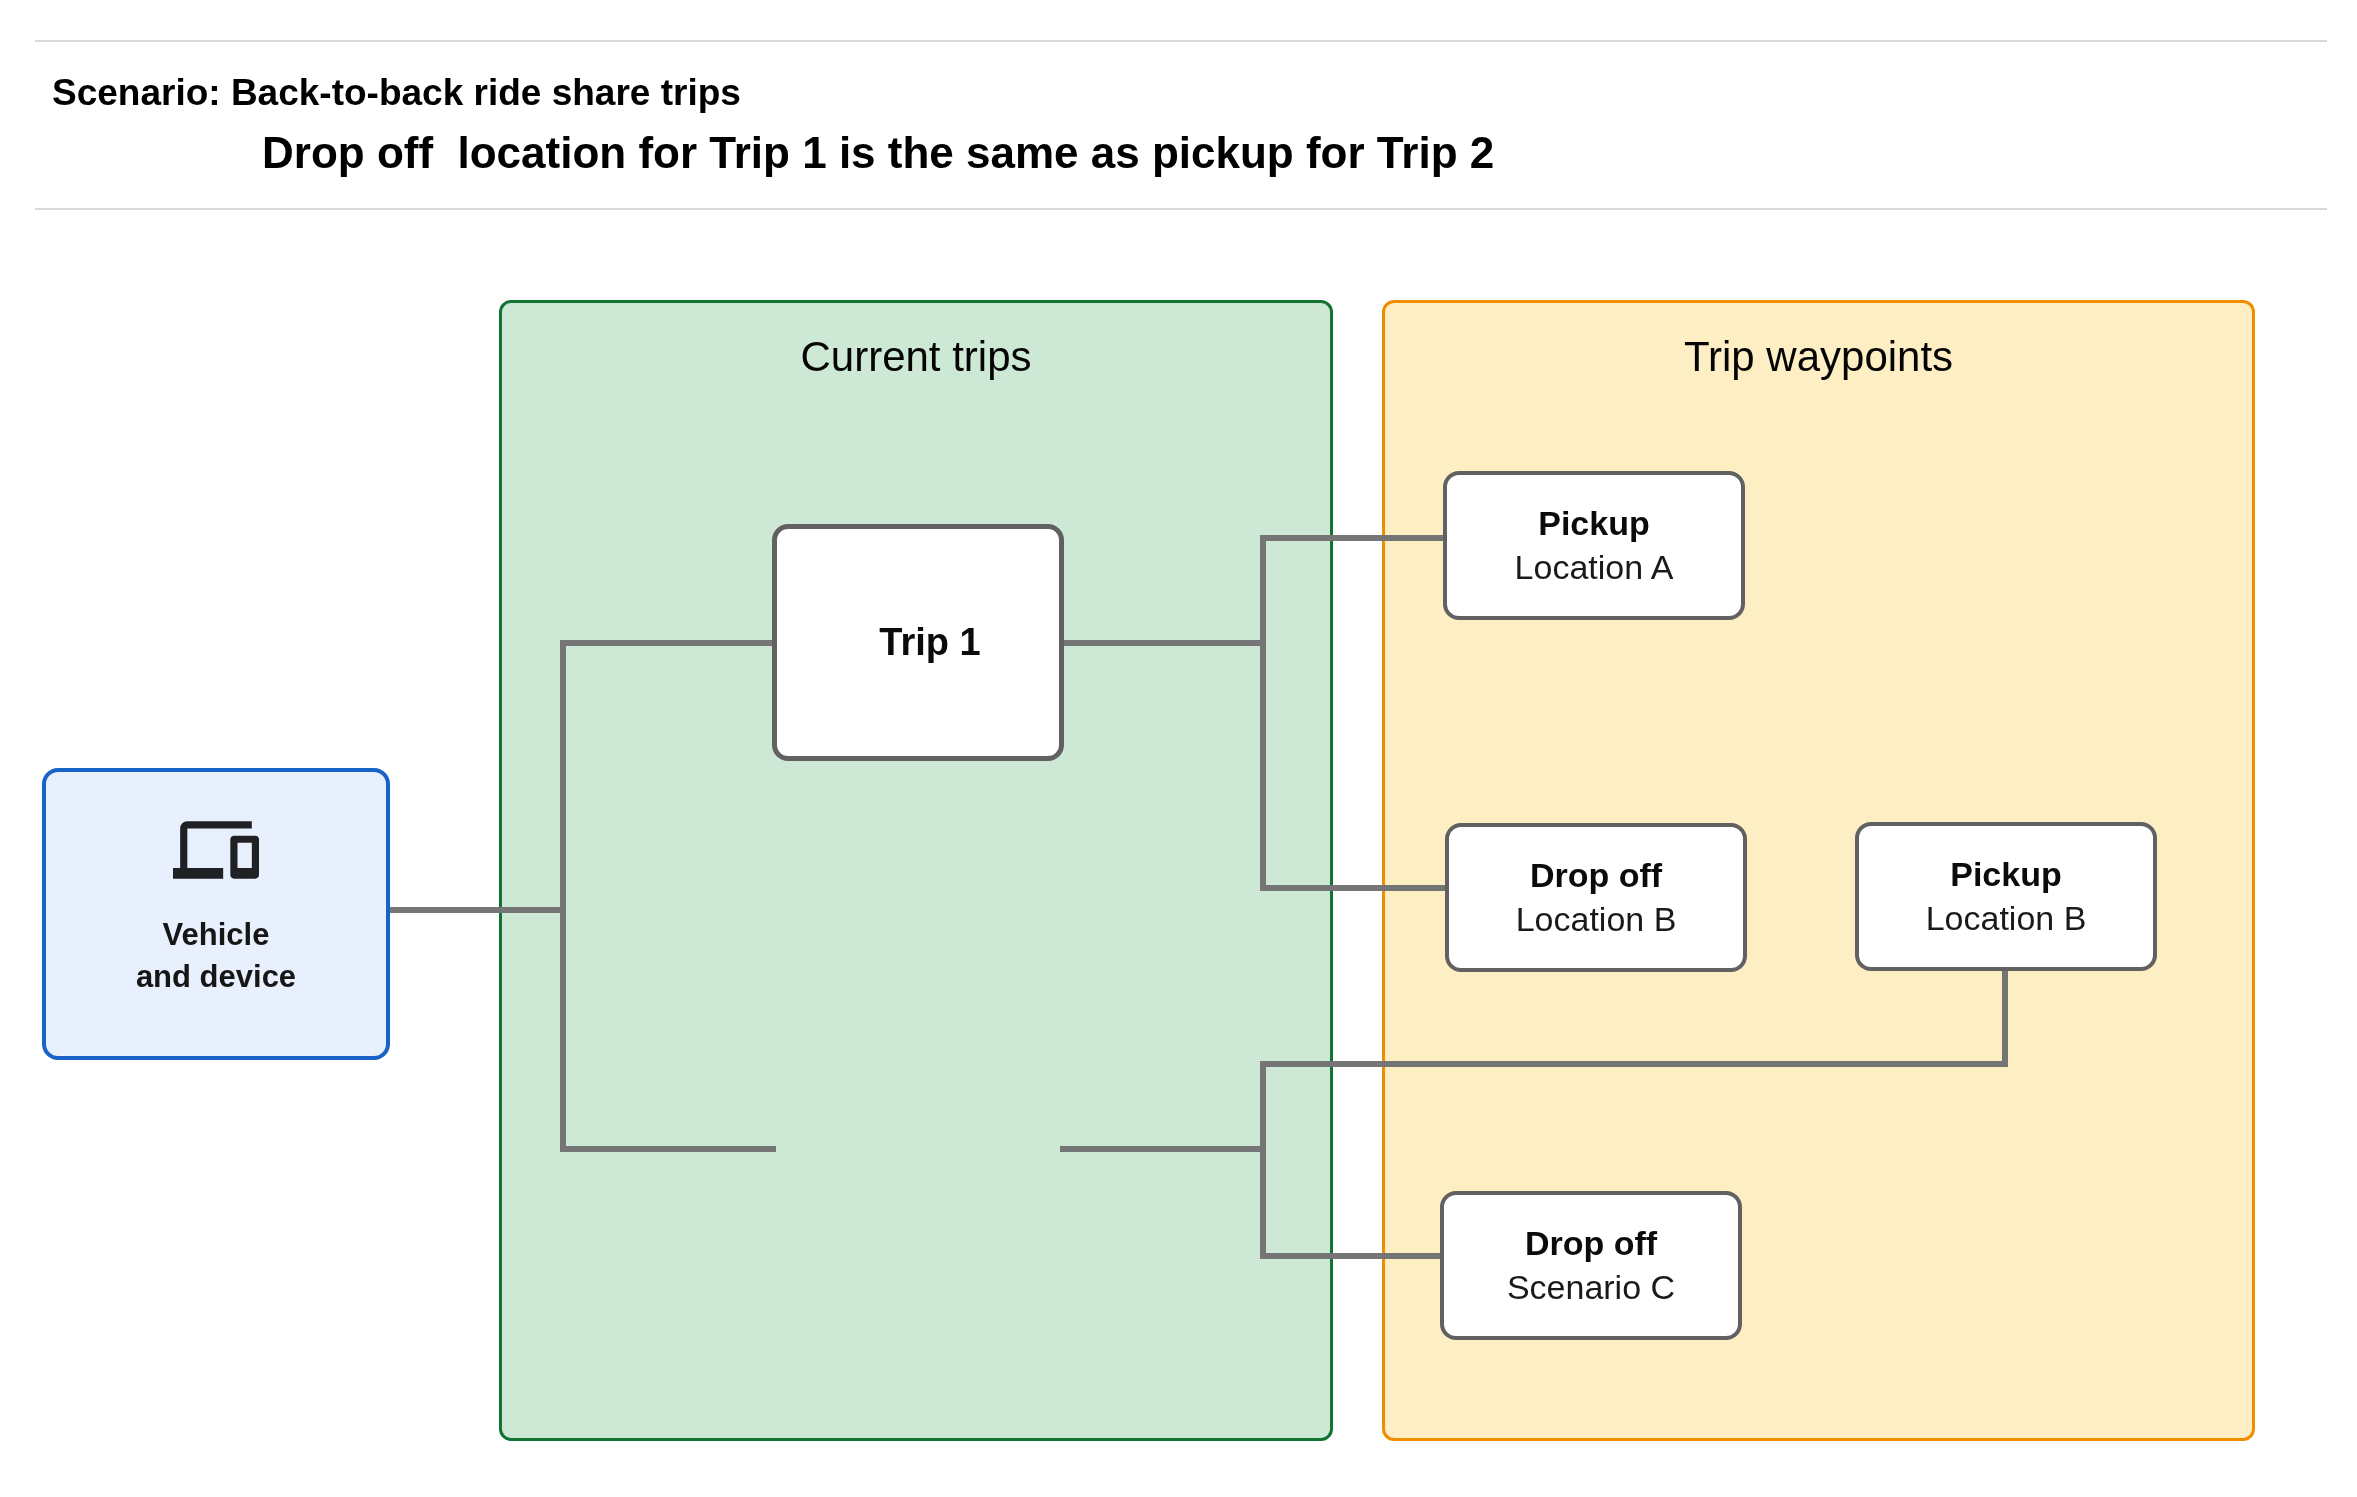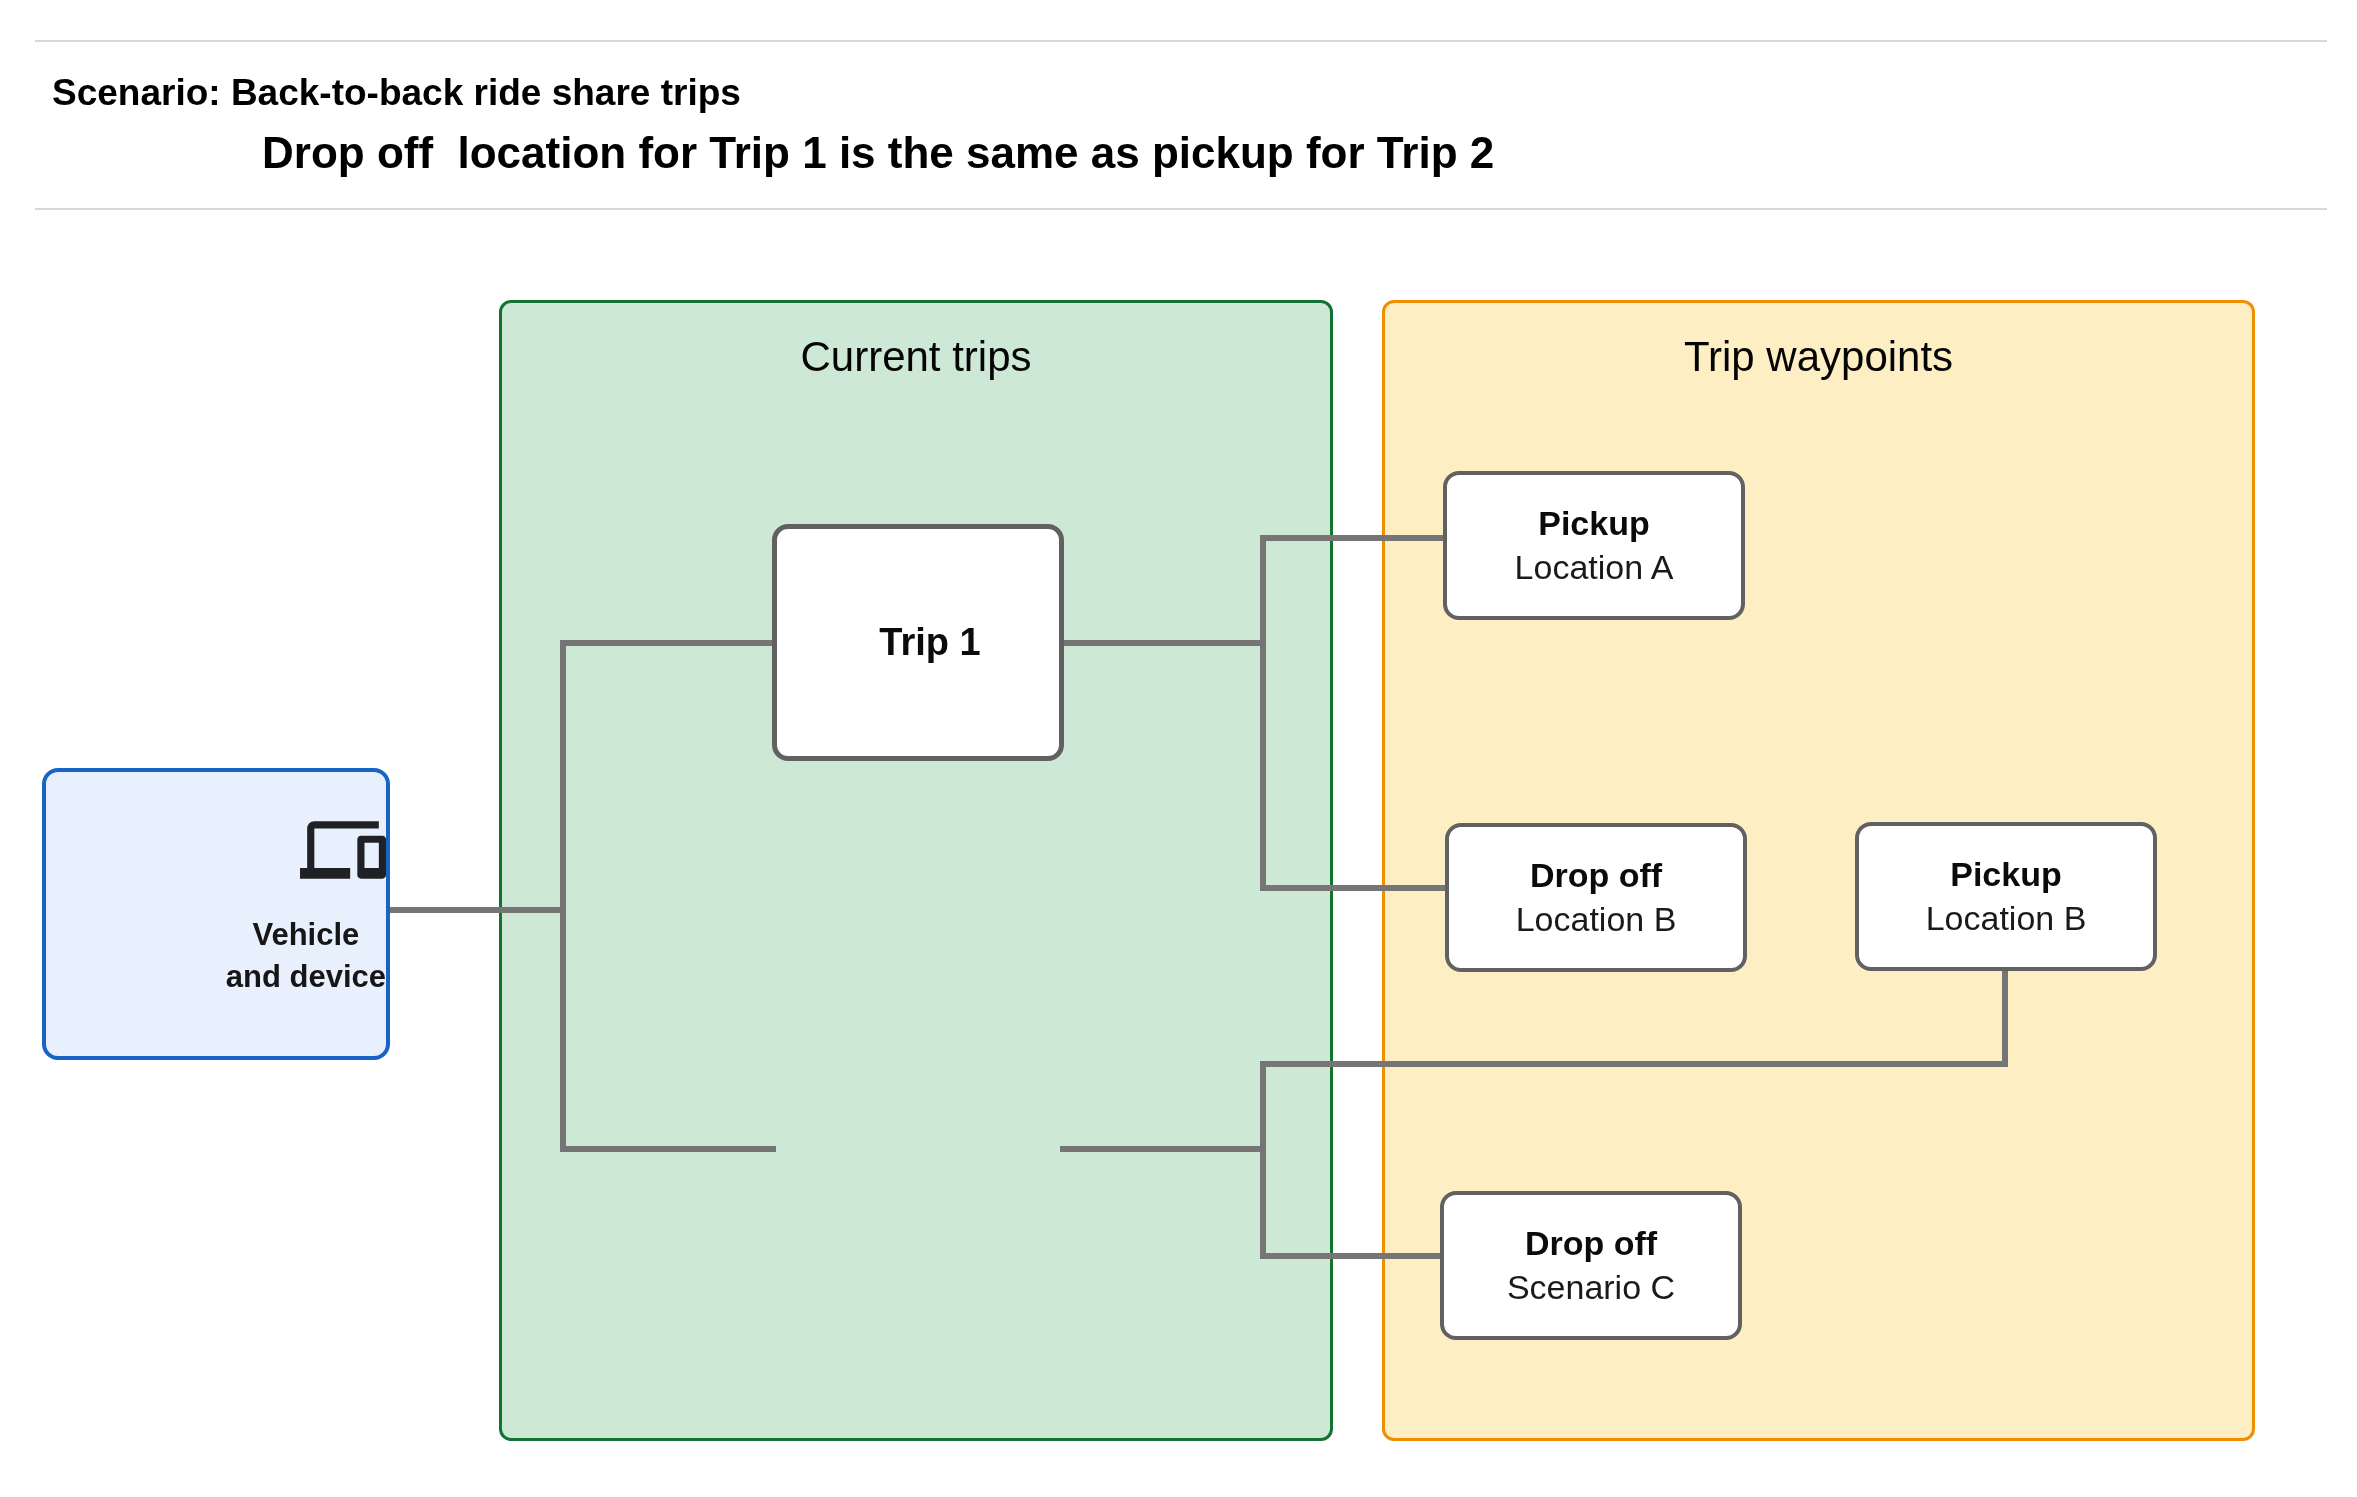--- a/index.html
+++ b/index.html
@@ -42,21 +42,21 @@
         border-radius:16px;display:flex;flex-direction:column;align-items:center;justify-content:center;z-index:3;}
   .trip-node{left:772px;width:292px;height:237px;}
   .trip-node .trip-label{font-size:38px;font-weight:700;color:#0b0b0b;margin-left:24px;}
   .wp-node{width:302px;height:149px;border-width:4px;gap:6px;margin-top:8px;}
   .wp-type{font-size:34px;font-weight:700;color:#0b0b0b;line-height:1.1;}
   .wp-loc{font-size:34px;font-weight:400;color:#1a1a1a;line-height:1.1;}
 
   
   .vehicle-node{position:absolute;left:42px;top:768px;width:348px;height:292px;background:var(--blue_fill);
         border:4px solid var(--blue_border);border-radius:16px;z-index:3;
-        display:flex;flex-direction:column;align-items:flex-end;}
+        display:flex;flex-direction:column;align-items:center;}
   .vehicle-icon{margin-top:42px;width:86px;height:72px;}
   .vehicle-label{margin-top:28px;text-align:center;font-size:31px;font-weight:700;color:#161616;line-height:1.35;}
 </style>
 </head>
 <body>
 
 <div class="canvas">
 
   <div class="rule top"></div>
   <div class="doc-title">Scenario: Back-to-back ride share trips</div>

